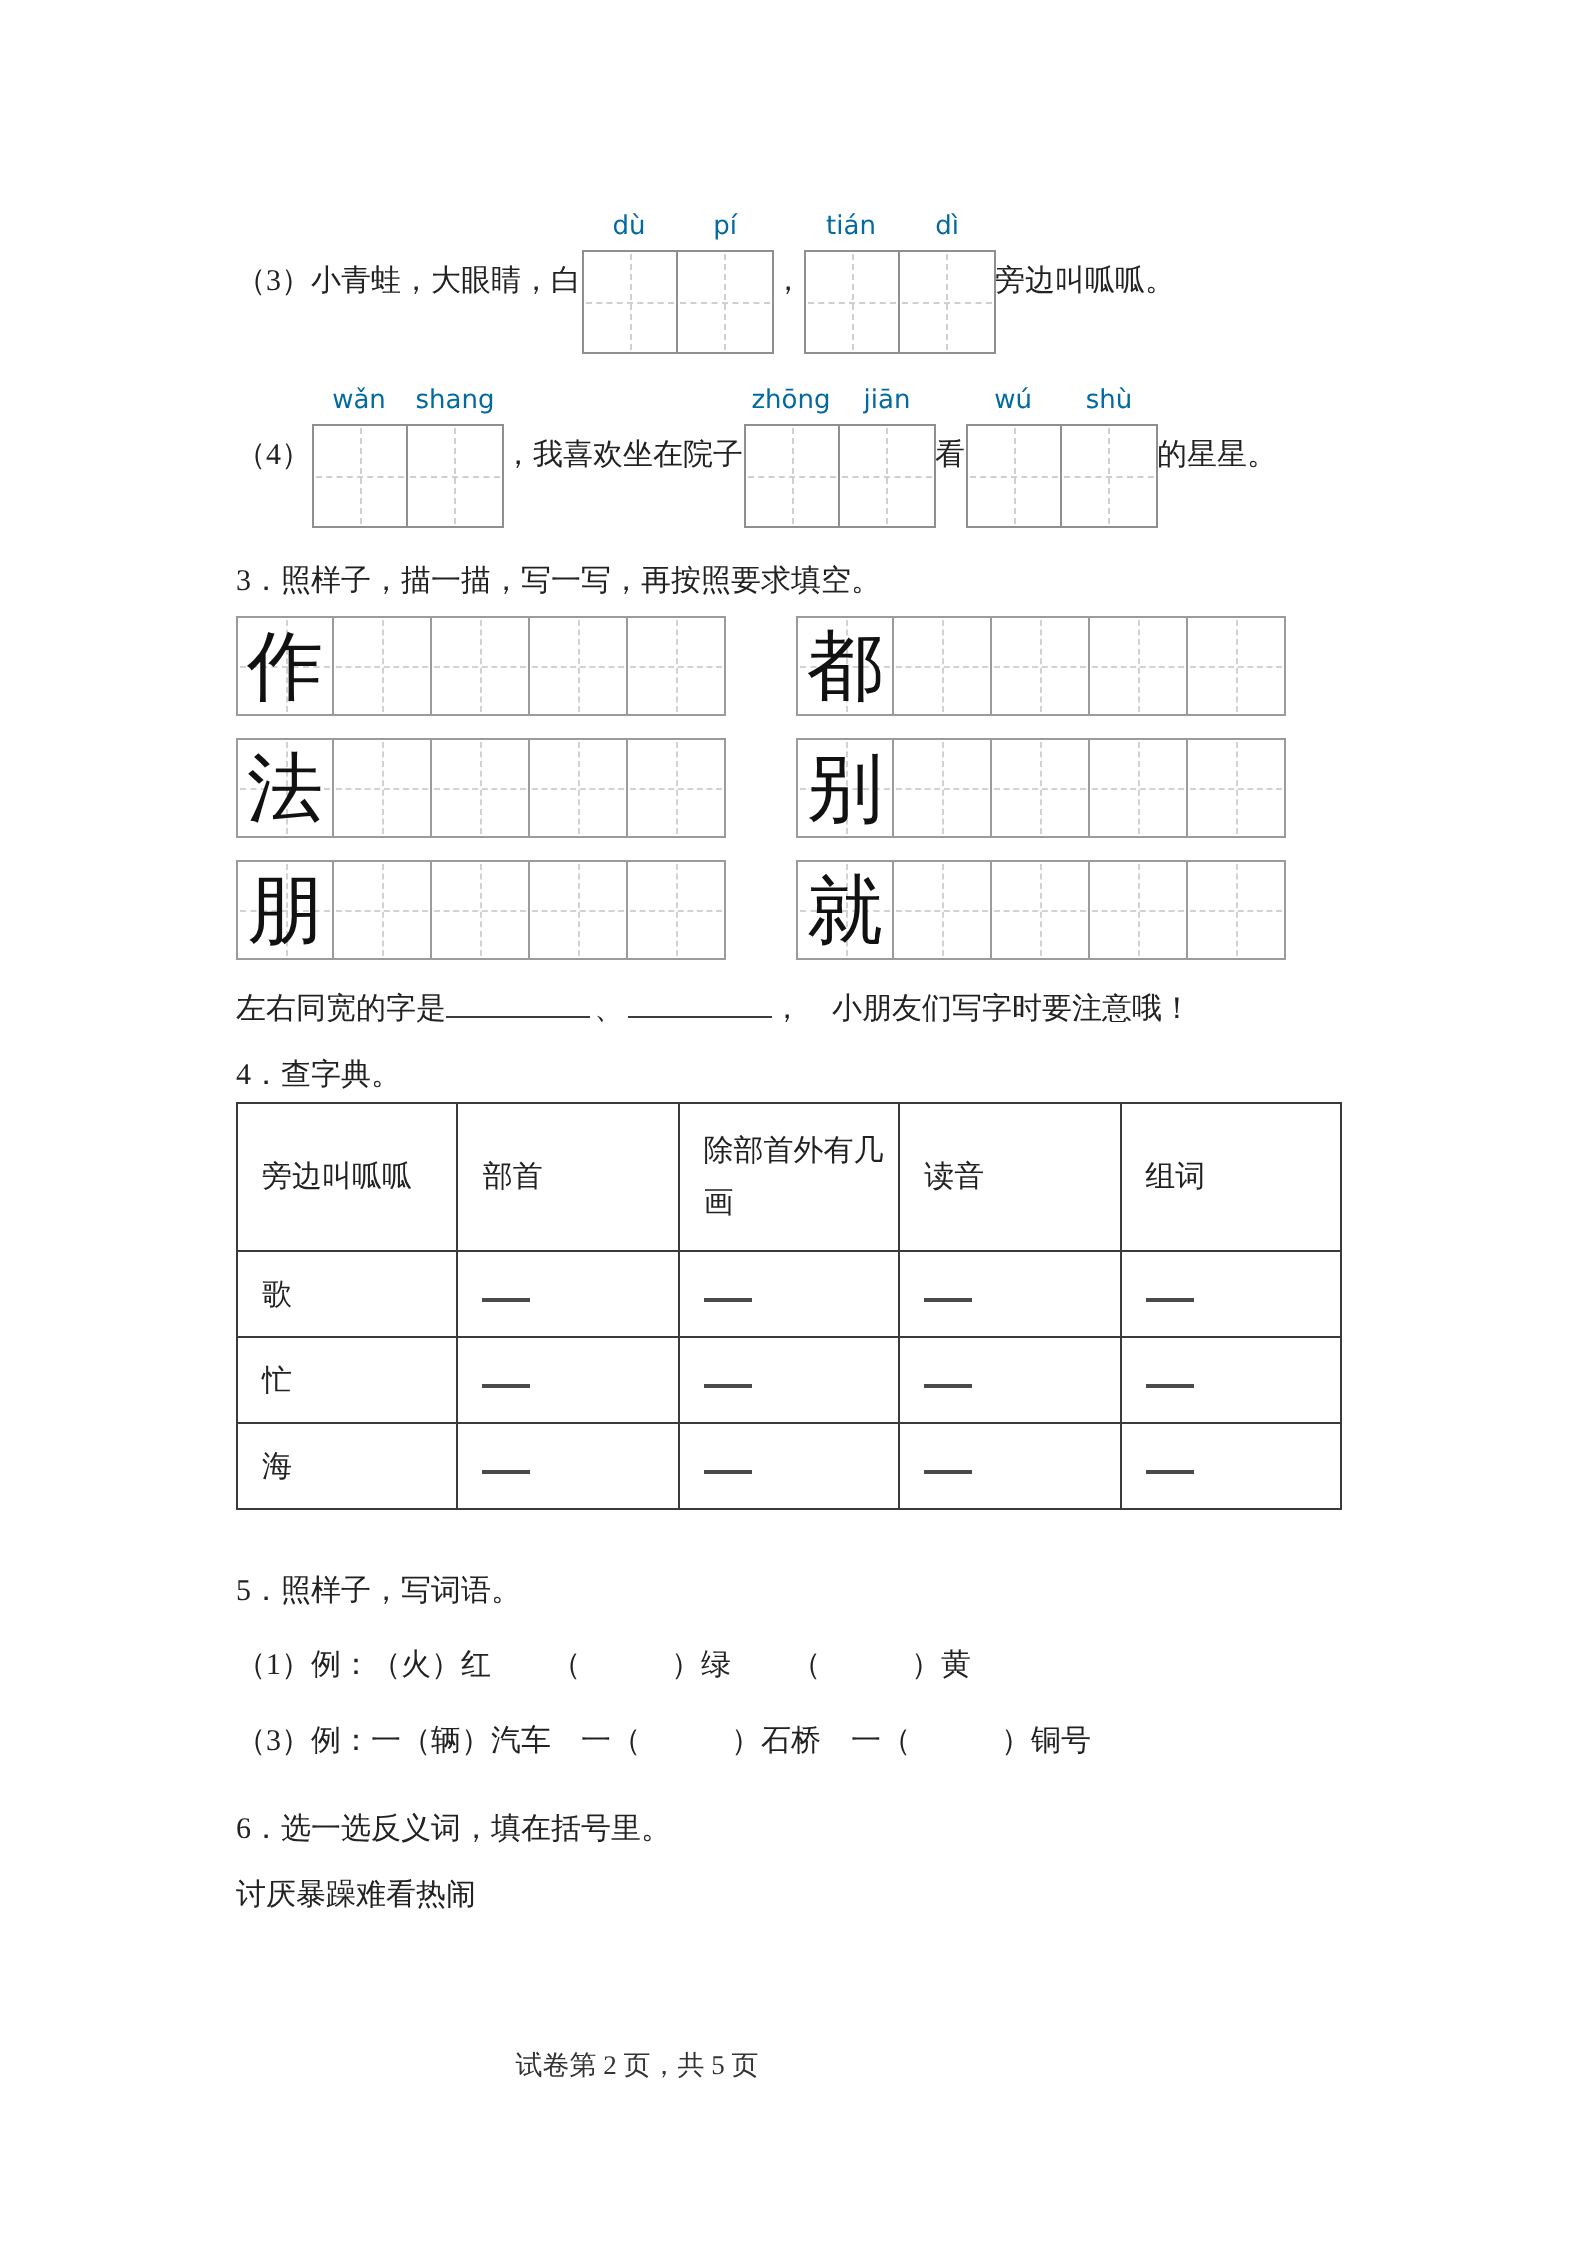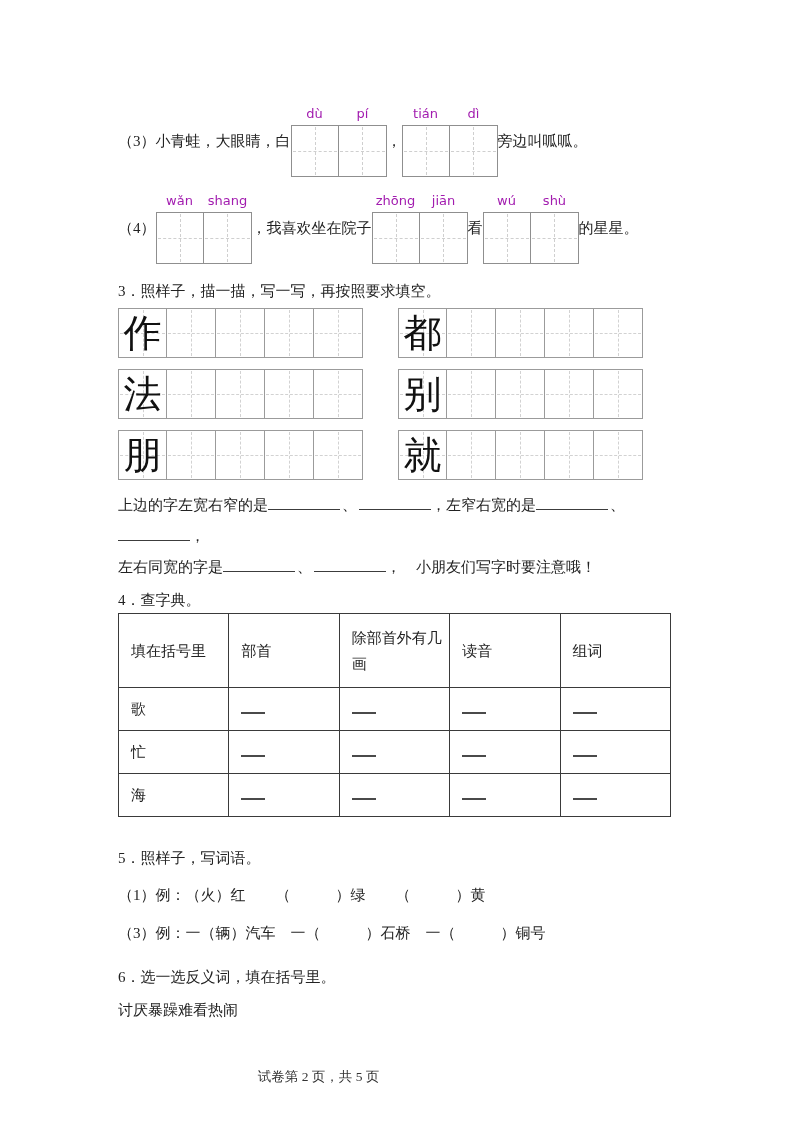--- a/index.html
+++ b/index.html
@@ -14,21 +14,21 @@
   .page {
     position:relative;
     width:793px; height:1122px;
     background:#ffffff;
     padding:105px 115px 0 118px;
   }
   
   .inline-row { display:flex; align-items:center; font-size:15px; line-height:1.4; white-space:nowrap; }
   .pyword { display:inline-flex; flex-direction:column; align-items:center; }
   .pyline { display:flex; height:20px; align-items:flex-start; padding-bottom:2px;
-            font-family:"DejaVu Sans","Liberation Sans",sans-serif; font-size:13px; color:#a21caf; }
+            font-family:"DejaVu Sans","Liberation Sans",sans-serif; font-size:13px; color:#0369a1; }
   .pyline span { width:48px; text-align:center; }
   .pycells { display:flex; }
   .pycell { width:48px; height:52px; border:1px solid #8f8f8f; position:relative; background:#fff; }
   .pycell + .pycell { border-left:none; }
   .pycell::before { content:""; position:absolute; left:50%; top:1px; bottom:1px; border-left:1px dashed #cfcfcf; }
   .pycell::after  { content:""; position:absolute; top:50%; left:1px; right:1px; border-top:1px dashed #cfcfcf; }
   .row-q4 { margin-top:15px; }
   
   .sec-title { font-size:15px; line-height:22px; }
   .t3 { margin-top:16px; }
@@ -57,21 +57,21 @@
   }
   table.dict th { height:74px; line-height:26px; }
   table.dict td { height:43px; }
   .dash { display:inline-block; width:24px; height:11px; border-bottom:2px solid #4a4a4a; }
   
   .q5-line { margin-top:15px; font-size:15px; line-height:23px; white-space:pre; }
   
   .word-bank { margin-top:11px; display:flex; font-size:15px; line-height:22px; }
   .pairs { margin-top:14px; display:flex; gap:66px; font-size:15px; line-height:22px; white-space:pre; }
   
-  .footer { position:absolute; top:1068px; left:0; width:637px; text-align:center;
+  .footer { position:absolute; top:1024px; left:0; width:637px; text-align:center;
             font-size:13.5px; color:#333333; }
 </style>
 </head>
 <body>
 
 <div class="page">
 
   <div class="inline-row">
     <span>（3）小青蛙，大眼睛，白</span>
     <span class="pyword">
@@ -189,40 +189,37 @@
         </div>
       <div class="cell"></div>
       <div class="cell"></div>
       <div class="cell"></div>
       <div class="cell"></div>
     </div>
   </div>
 
   <div class="fill">
     <div>
-      <span>上边的字左宽右窄的是</span><span class="blank"></span><span class="sep">、</span><span class="blank"></span><span>，左窄右宽的是</span><span class="blank"></span><span class="sep">、</span><span class="blank"></span><span>，</span>
-    </div>
-    <div>
       <span>左右同宽的字是</span><span class="blank"></span><span class="sep">、</span><span class="blank"></span><span>，　小朋友们写字时要注意哦！</span>
     </div>
   </div>
 
   <div class="sec-title t4">4．查字典。</div>
 
   <table class="dict">
     <colgroup>
         <col>
         <col>
         <col>
         <col>
         <col>
       </colgroup>
     <tbody>
         <tr>
-      <th>填在括号里</th>
+      <th>旁边叫呱呱</th>
       <th>部首</th>
       <th>除部首外有几画</th>
       <th>读音</th>
       <th>组词</th>
     </tr>
     <tr>
       <td>歌</td>
       <td><span class="dash"></span></td>
       <td><span class="dash"></span></td>
       <td><span class="dash"></span></td>

